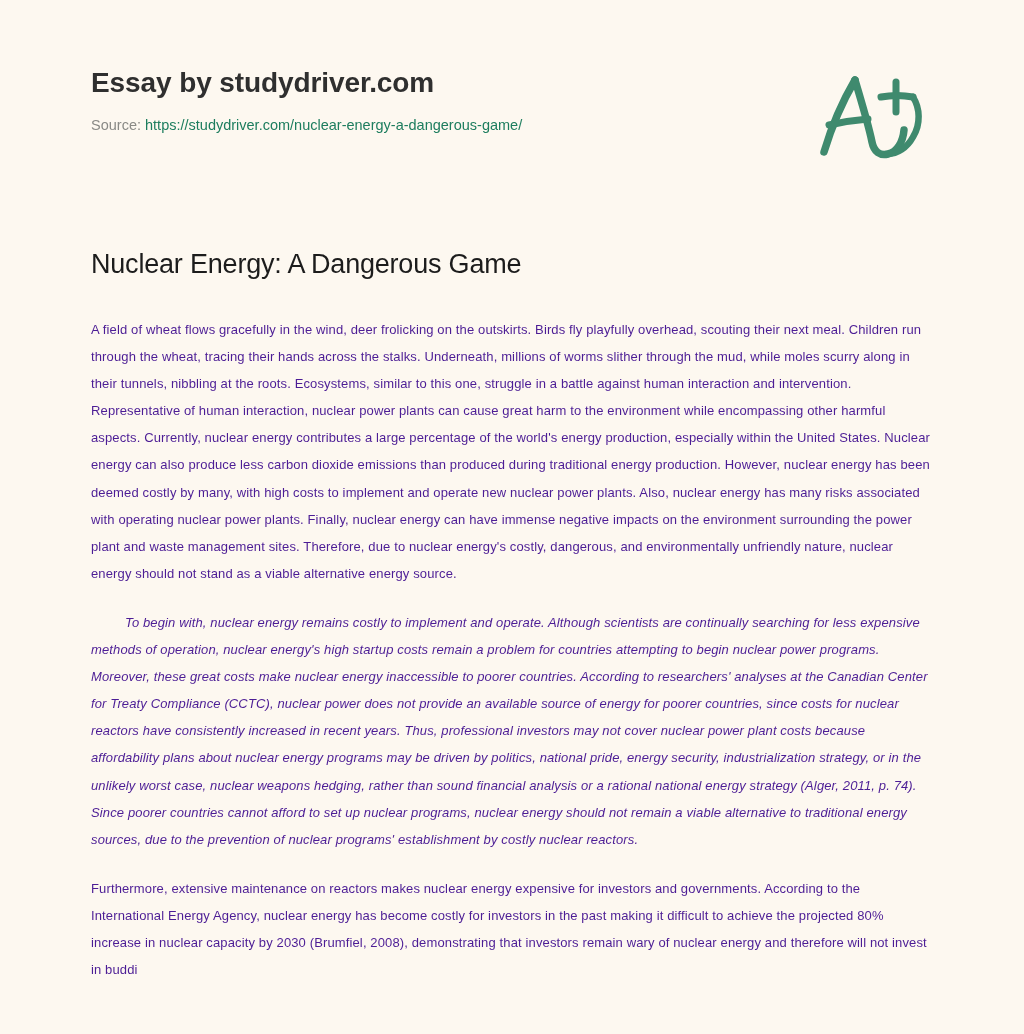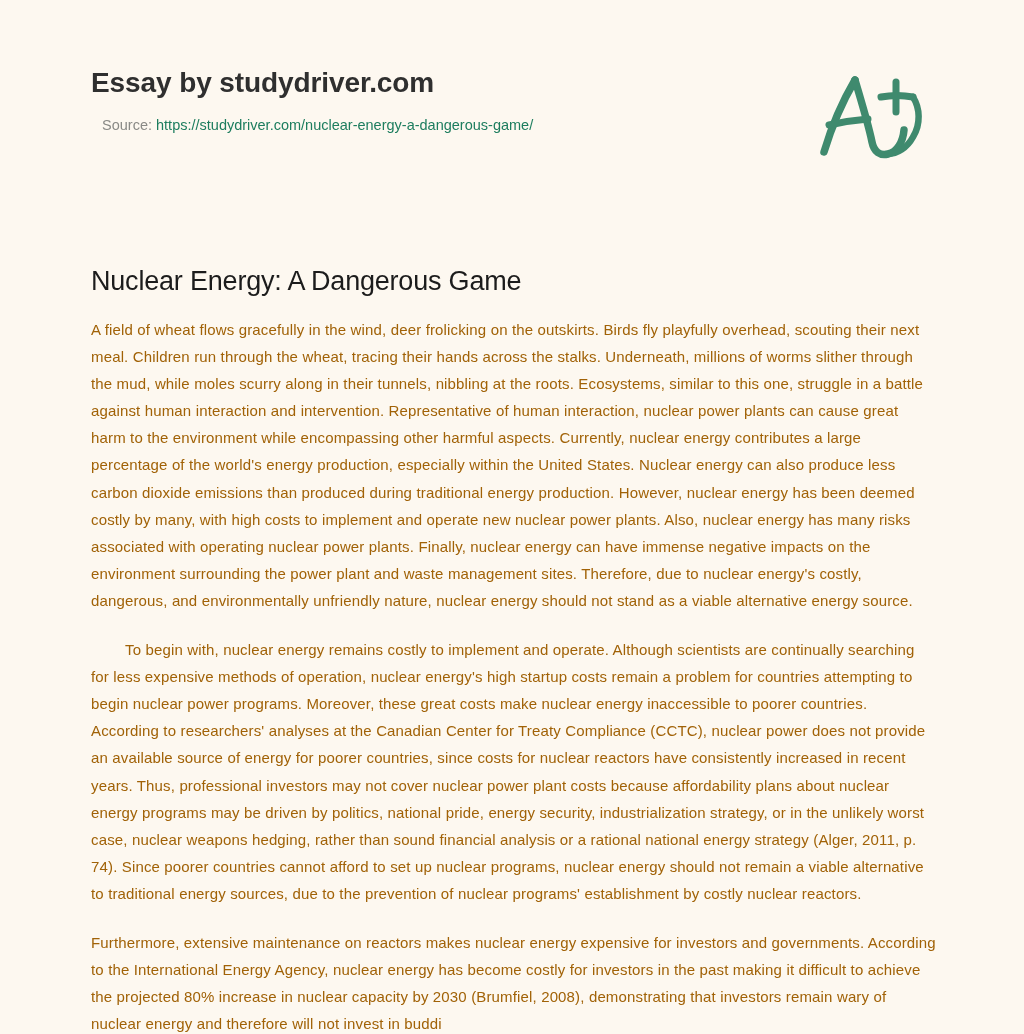--- a/index.html
+++ b/index.html
@@ -36,21 +36,21 @@
     font-size: 28px;
     font-weight: bold;
     letter-spacing: -0.1px;
     color: #2f2f2f;
     line-height: 26px;
     margin: 0;
     white-space: nowrap;
   }
 
   .source-line {
-    margin: 11px;
+    margin: 0;
     margin-top: 19px;
     font-size: 14.5px;
     line-height: 20px;
     color: #8a8a86;
     white-space: nowrap;
   }
 
   .source-label {
     color: #8a8a86;
   }
@@ -71,49 +71,50 @@
   .logo svg {
     display: block;
     width: 118px;
     height: 88px;
   }
 
   
   .doc-title {
     position: absolute;
     left: 91px;
-    top: 264px;
+    top: 247px;
     width: 860px;
     margin: 0;
     font-size: 27px;
     font-weight: 400;
     line-height: 34px;
     letter-spacing: -0.2px;
     color: #1c1c1c;
   }
 
   
   .article {
     position: absolute;
     left: 91px;
     top: 316px;
     width: 845px;
   }
 
   .article p {
     margin: 0 0 22px 0;
-    font-size: 15px;
+    font-size: 13px;
     line-height: 27.1px;
-    color: #a16207;
+    color: #4c1d95;
     text-align: left;
     letter-spacing: 0.01em;
   }
 
   .article p.indent {
     text-indent: 34px;
+    font-style: italic;
   }
 
   .article p:last-child {
     margin-bottom: 0;
   }
 </style>
 </head>
 <body>
 
 <div class="page">

